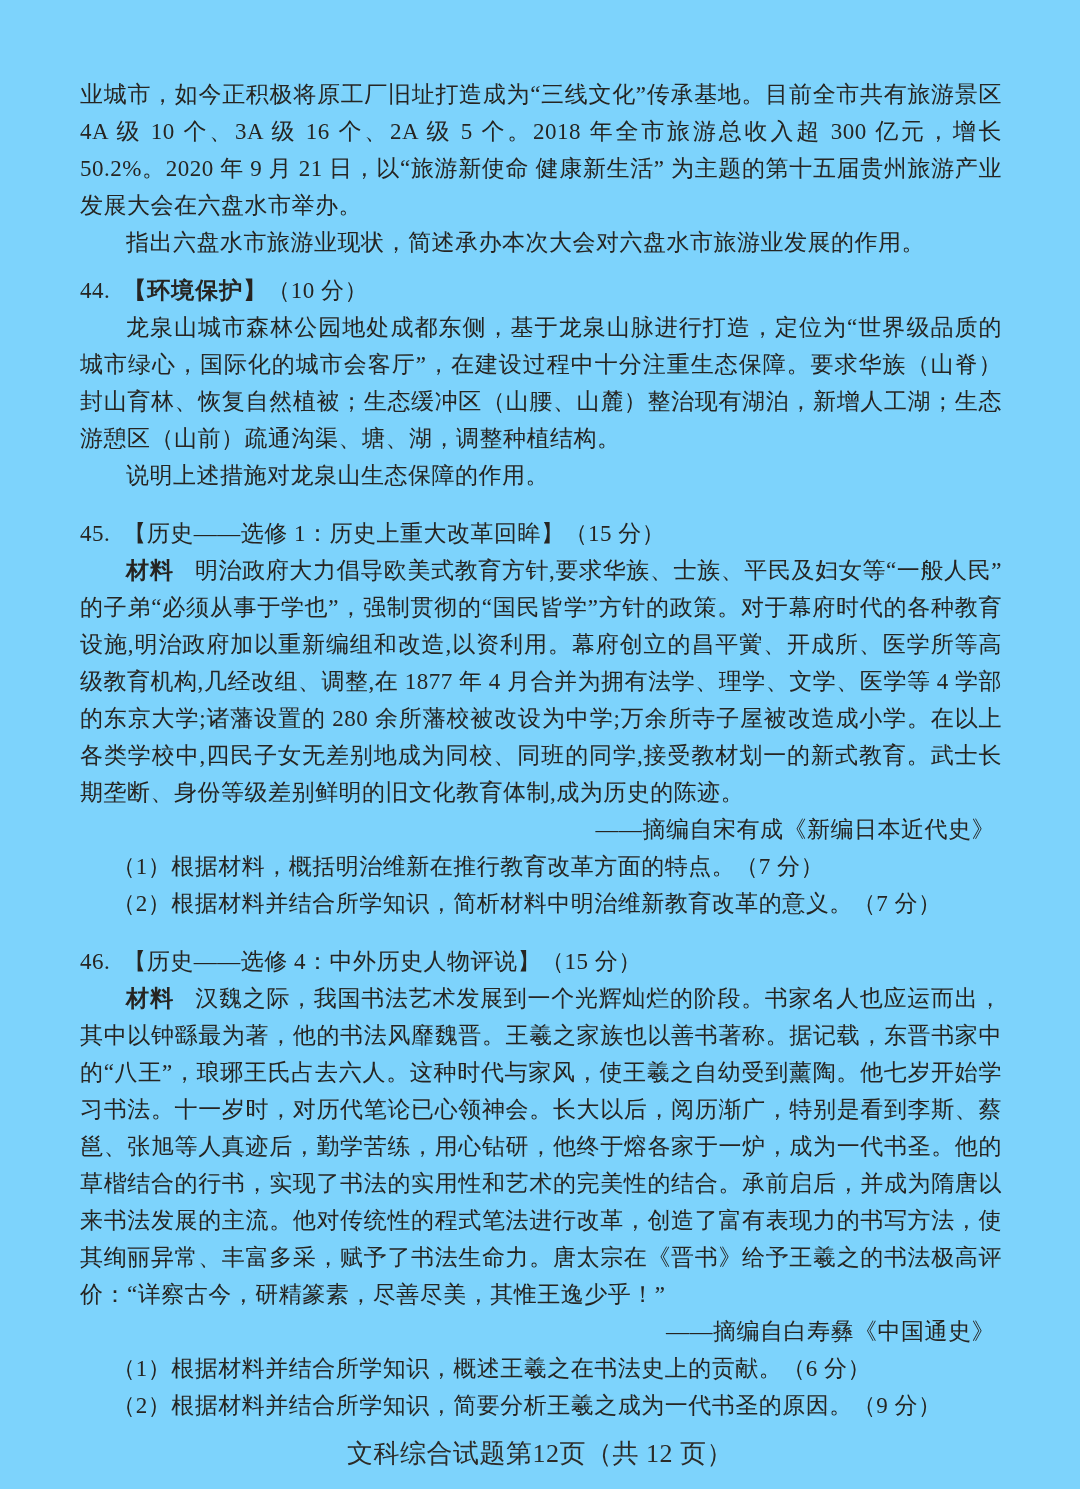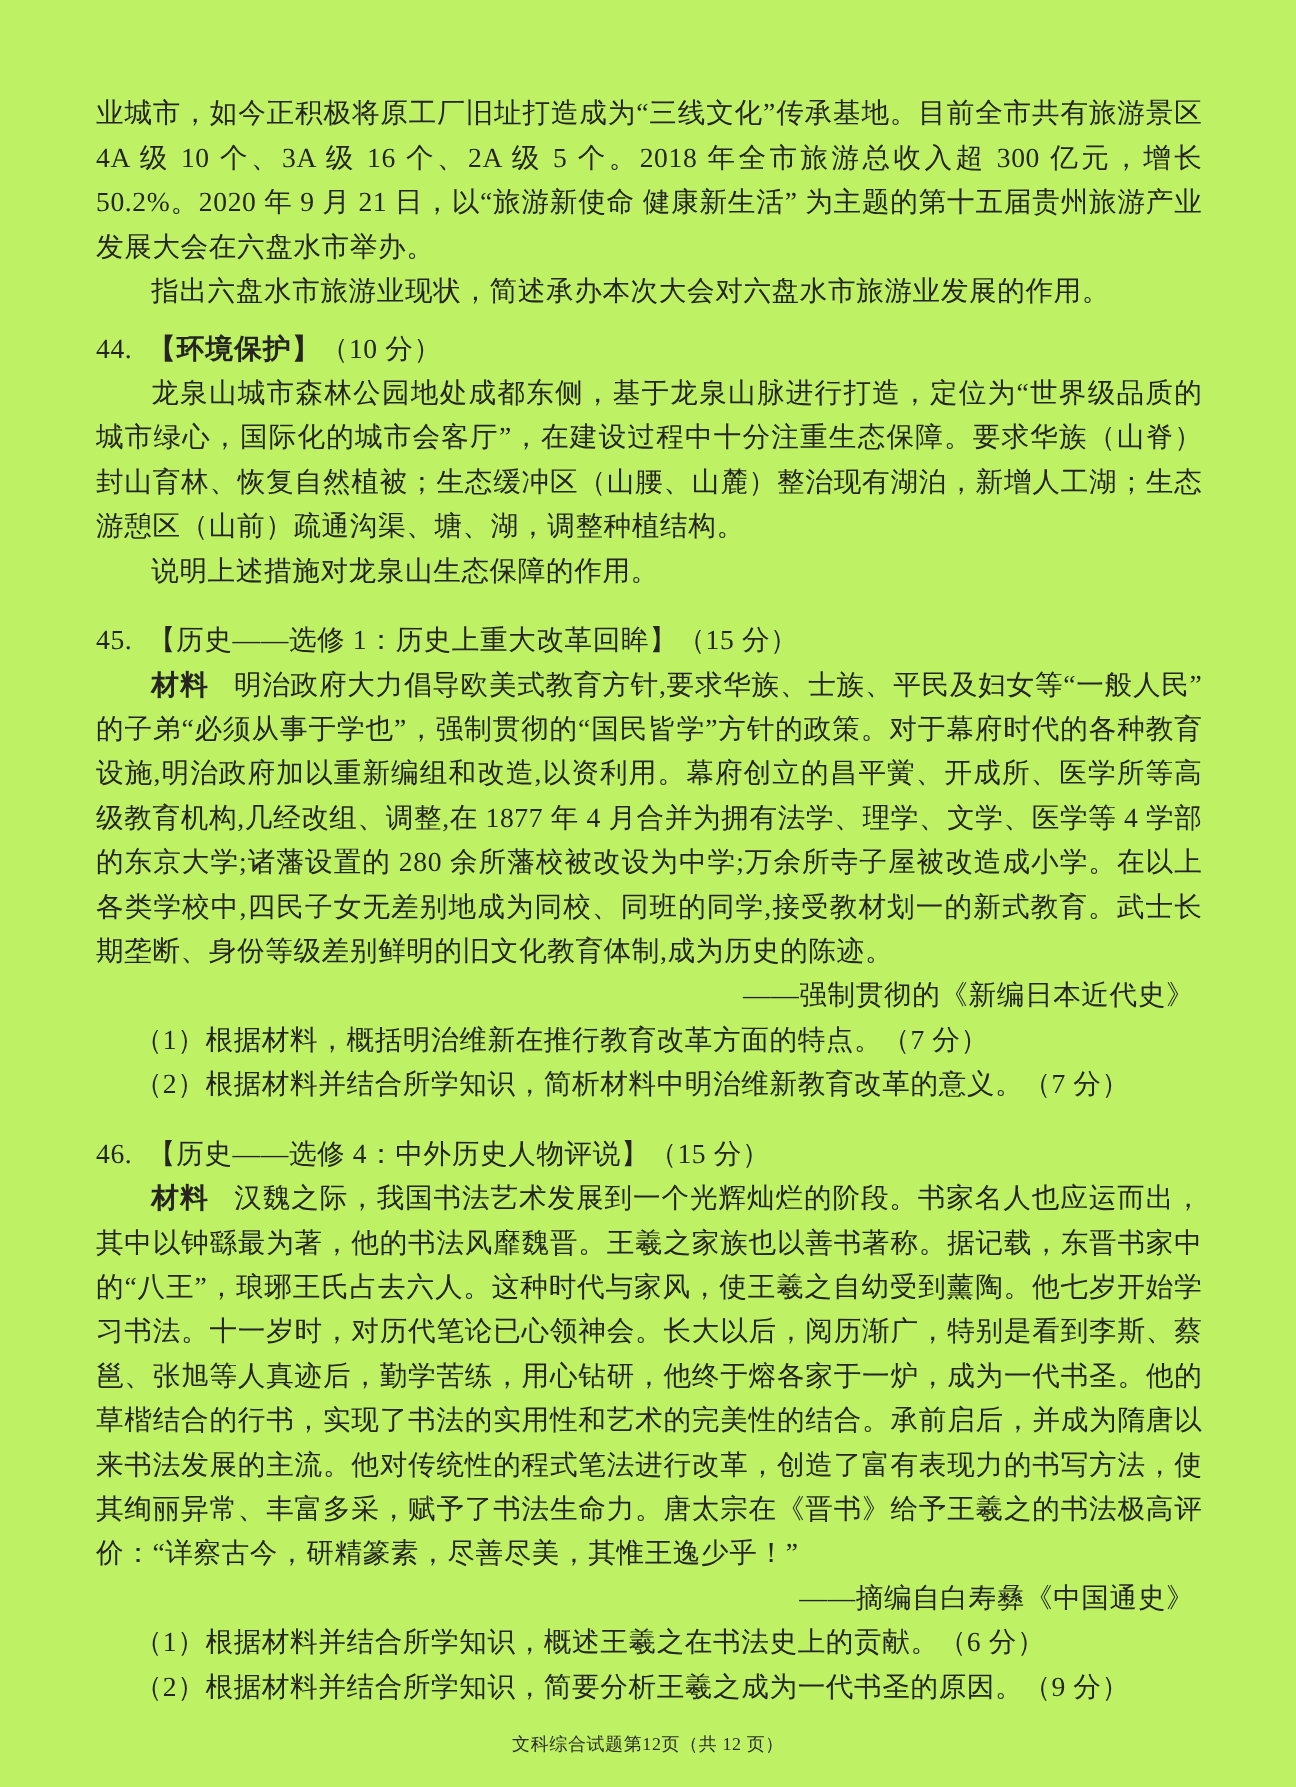--- a/index.html
+++ b/index.html
@@ -5,21 +5,21 @@
   html, body {
     margin: 0;
     padding: 0;
     background: #e8e8e6;
   }
   .page {
     position: relative;
     width: 1080px;
     height: 1489px;
     margin: 0 auto;
-    background: #bef264;
+    background: #7dd3fc;
     color: #262522;
     font-family: "Liberation Serif", "DejaVu Serif", serif;
     font-size: 23px;
     line-height: 37px;
     box-sizing: border-box;
     overflow: hidden;
   }
   .sheet {
     position: absolute;
     top: 76px;
@@ -47,21 +47,21 @@
     margin-right: 0.9em;
     letter-spacing: 1px;
     margin-top: 45px;
   }
   .footer {
     position: absolute;
     left: 0;
     right: 0;
     bottom: 21px;
     text-align: center;
-    font-size: 15px;
+    font-size: 26px;
     line-height: 28px;
     color: #2c2b28;
     letter-spacing: 0.5px;
   }
 </style>
 </head>
 <body>
 
 <div class="page">
   <div class="sheet">
@@ -73,21 +73,21 @@
 
     <section>
       <p class="qhead"><span class="qnum">44.</span><span class="qtitle-bold">【环境保护】</span><span>（10 分）</span></p>
       <p class="ind2">龙泉山城市森林公园地处成都东侧，基于龙泉山脉进行打造，定位为“世界级品质的城市绿心，国际化的城市会客厅”，在建设过程中十分注重生态保障。要求华族（山脊）封山育林、恢复自然植被；生态缓冲区（山腰、山麓）整治现有湖泊，新增人工湖；生态游憩区（山前）疏通沟渠、塘、湖，调整种植结构。</p>
       <p class="ind2">说明上述措施对龙泉山生态保障的作用。</p>
     </section>
 
     <section>
       <p class="qhead qhead-45"><span class="qnum">45.</span><span>【历史——选修 1：历史上重大改革回眸】</span><span>（15 分）</span></p>
       <p class="ind2"><span class="mlabel">材料</span><span>明治政府大力倡导欧美式教育方针,要求华族、士族、平民及妇女等“一般人民”的子弟“必须从事于学也”，强制贯彻的“国民皆学”方针的政策。对于幕府时代的各种教育设施,明治政府加以重新编组和改造,以资利用。幕府创立的昌平黉、开成所、医学所等高级教育机构,几经改组、调整,在 1877 年 4 月合并为拥有法学、理学、文学、医学等 4 学部的东京大学;诸藩设置的 280 余所藩校被改设为中学;万余所寺子屋被改造成小学。在以上各类学校中,四民子女无差别地成为同校、同班的同学,接受教材划一的新式教育。武士长期垄断、身份等级差别鲜明的旧文化教育体制,成为历史的陈迹。</span></p>
-      <p class="source">——强制贯彻的《新编日本近代史》</p>
+      <p class="source">——摘编自宋有成《新编日本近代史》</p>
       <p class="subq">（1）根据材料，概括明治维新在推行教育改革方面的特点。（7 分）</p>
       <p class="subq">（2）根据材料并结合所学知识，简析材料中明治维新教育改革的意义。（7 分）</p>
     </section>
 
     <section>
       <p class="qhead qhead-45"><span class="qnum">46.</span><span>【历史——选修 4：中外历史人物评说】</span><span>（15 分）</span></p>
       <p class="ind2"><span class="mlabel">材料</span><span>汉魏之际，我国书法艺术发展到一个光辉灿烂的阶段。书家名人也应运而出，其中以钟繇最为著，他的书法风靡魏晋。王羲之家族也以善书著称。据记载，东晋书家中的“八王”，琅琊王氏占去六人。这种时代与家风，使王羲之自幼受到薰陶。他七岁开始学习书法。十一岁时，对历代笔论已心领神会。长大以后，阅历渐广，特别是看到李斯、蔡邕、张旭等人真迹后，勤学苦练，用心钻研，他终于熔各家于一炉，成为一代书圣。他的草楷结合的行书，实现了书法的实用性和艺术的完美性的结合。承前启后，并成为隋唐以来书法发展的主流。他对传统性的程式笔法进行改革，创造了富有表现力的书写方法，使其绚丽异常、丰富多采，赋予了书法生命力。唐太宗在《晋书》给予王羲之的书法极高评价：“详察古今，研精篆素，尽善尽美，其惟王逸少乎！”</span></p>
       <p class="source">——摘编自白寿彝《中国通史》</p>
       <p class="subq">（1）根据材料并结合所学知识，概述王羲之在书法史上的贡献。（6 分）</p>
       <p class="subq">（2）根据材料并结合所学知识，简要分析王羲之成为一代书圣的原因。（9 分）</p>

